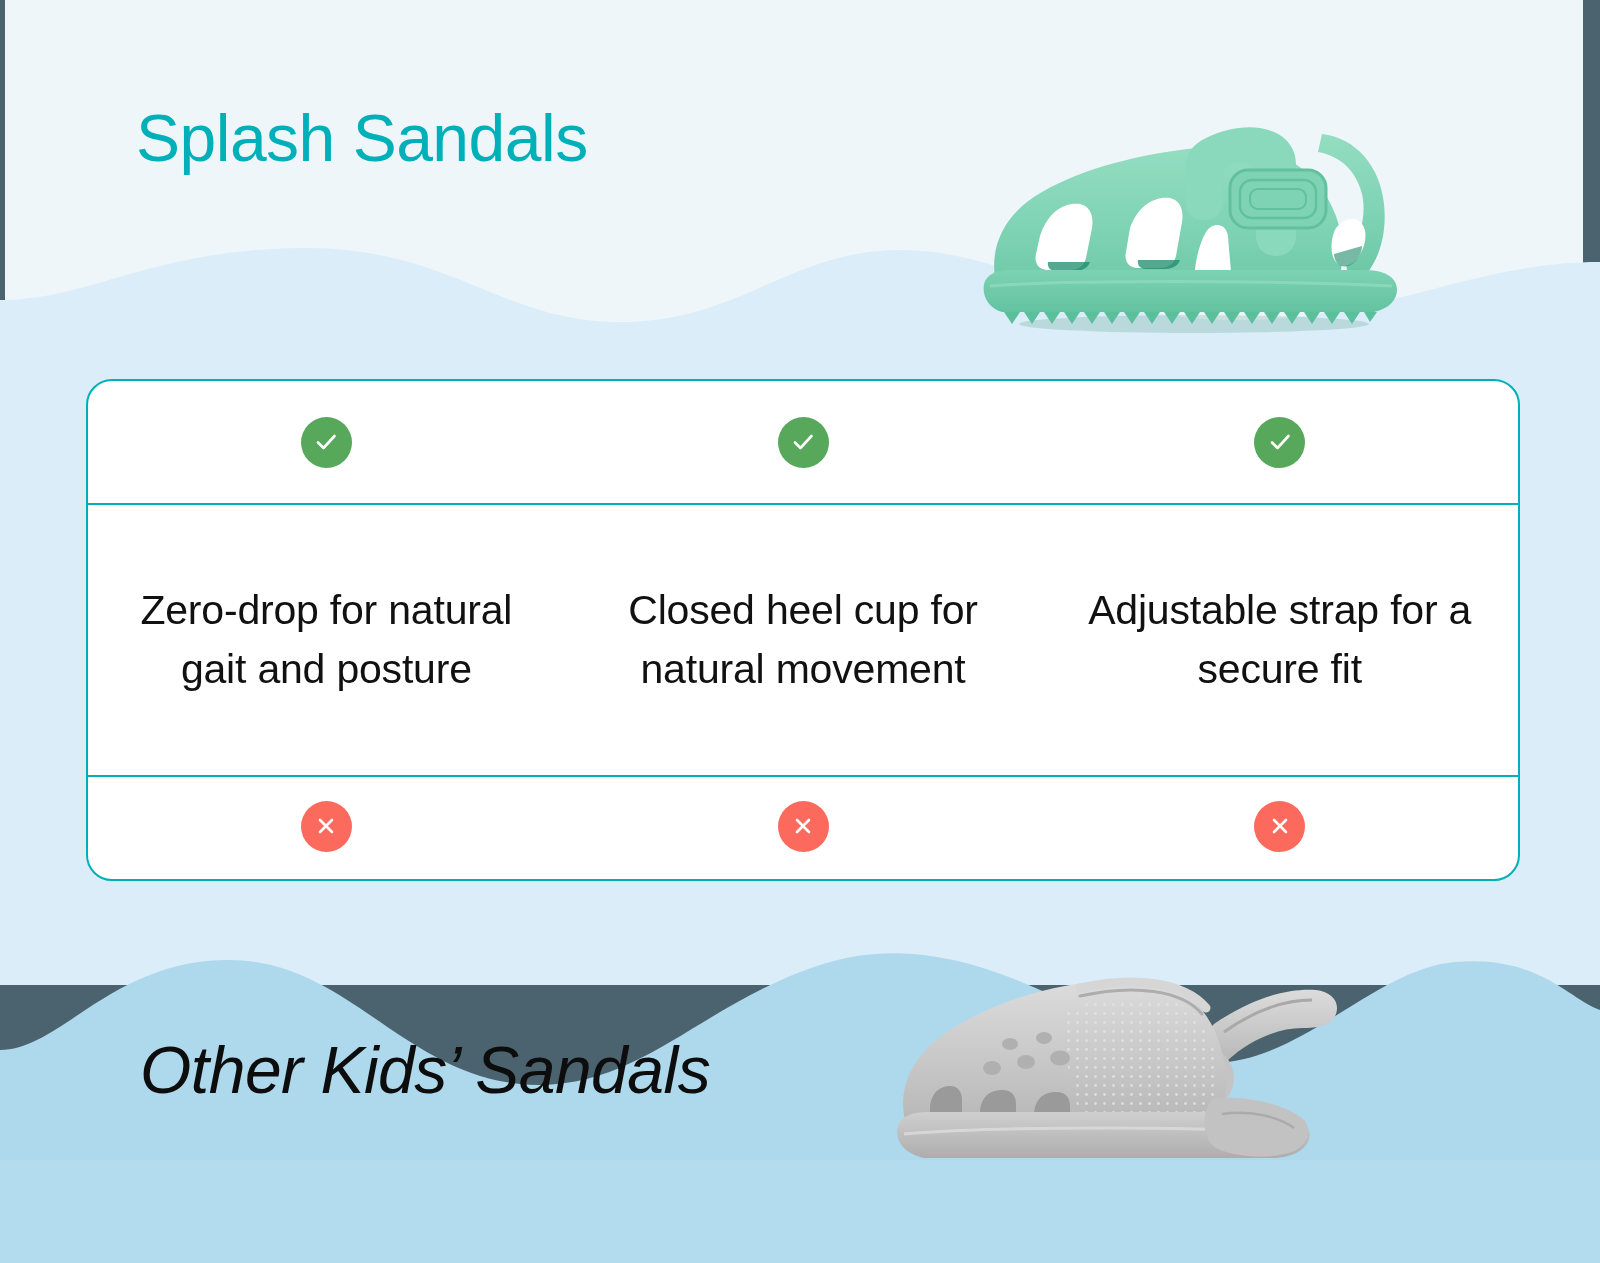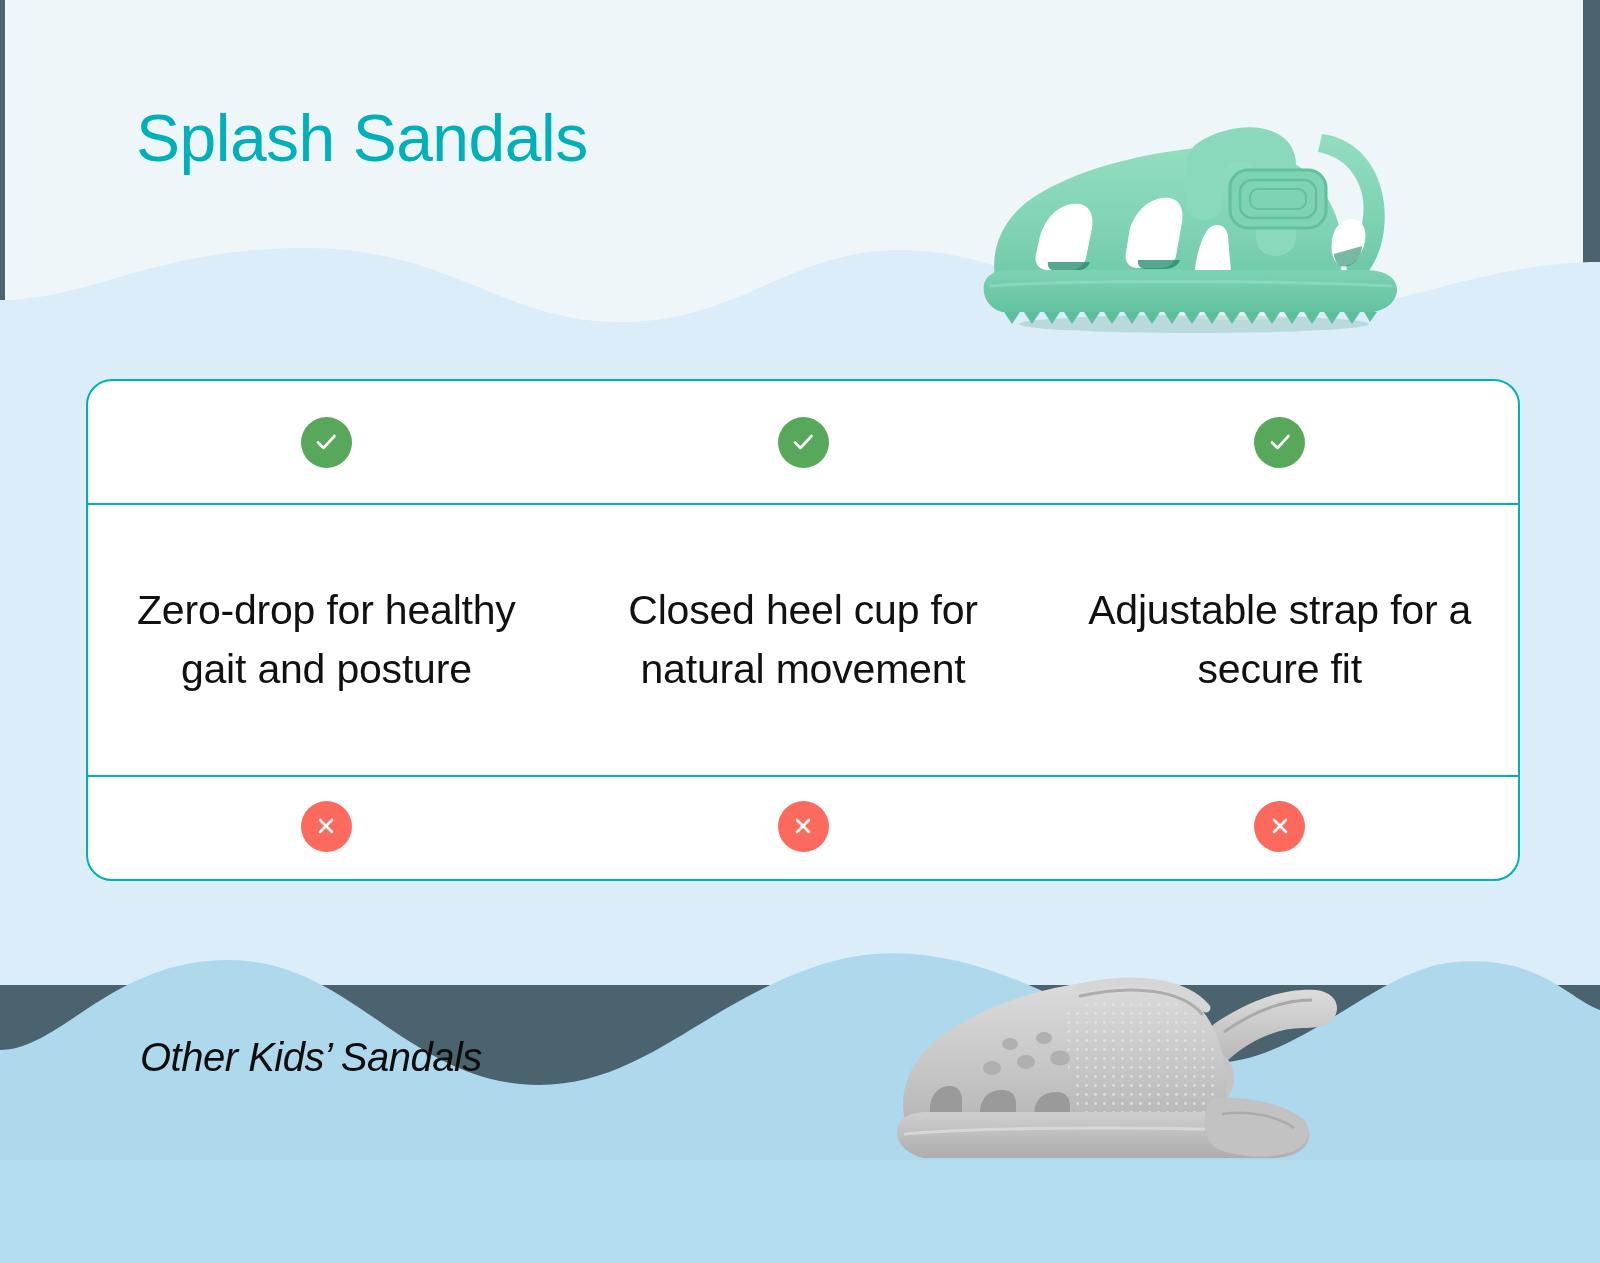--- a/index.html
+++ b/index.html
@@ -55,21 +55,21 @@
     line-height: 1.05;
     letter-spacing: -0.5px;
     color: #00b0b9;
     font-weight: 400;
     white-space: nowrap;
   }
   .title-bottom {
     position: absolute;
     left: 140px;
     top: 1036px;
-    font-size: 40px;
+    font-size: 66px;
     line-height: 1.05;
     letter-spacing: -0.5px;
     color: #0d0d0d;
     font-style: italic;
     font-weight: 400;
     white-space: nowrap;
   }
 
   
   .shoe {
@@ -297,21 +297,21 @@
         <span class="badge badge-check">
           <svg width="30" height="30" viewBox="0 0 30 30" aria-hidden="true">
             <path d="M7 15.5 L12.5 21 L23.5 9" fill="none" stroke="#ffffff" stroke-width="2.6" stroke-linecap="round" stroke-linejoin="round"></path>
           </svg>
         </span>
       </div>
     </div>
 
     <div class="card-row row-text">
       <div class="cell">
-        <div class="cell-text">Zero-drop for healthy gait and posture</div>
+        <div class="cell-text">Zero-drop for natural gait and posture</div>
       </div>
       <div class="cell">
         <div class="cell-text">Closed heel cup for natural movement</div>
       </div>
       <div class="cell">
         <div class="cell-text">Adjustable strap for a secure fit</div>
       </div>
     </div>
 
     <div class="card-row row-cross">

